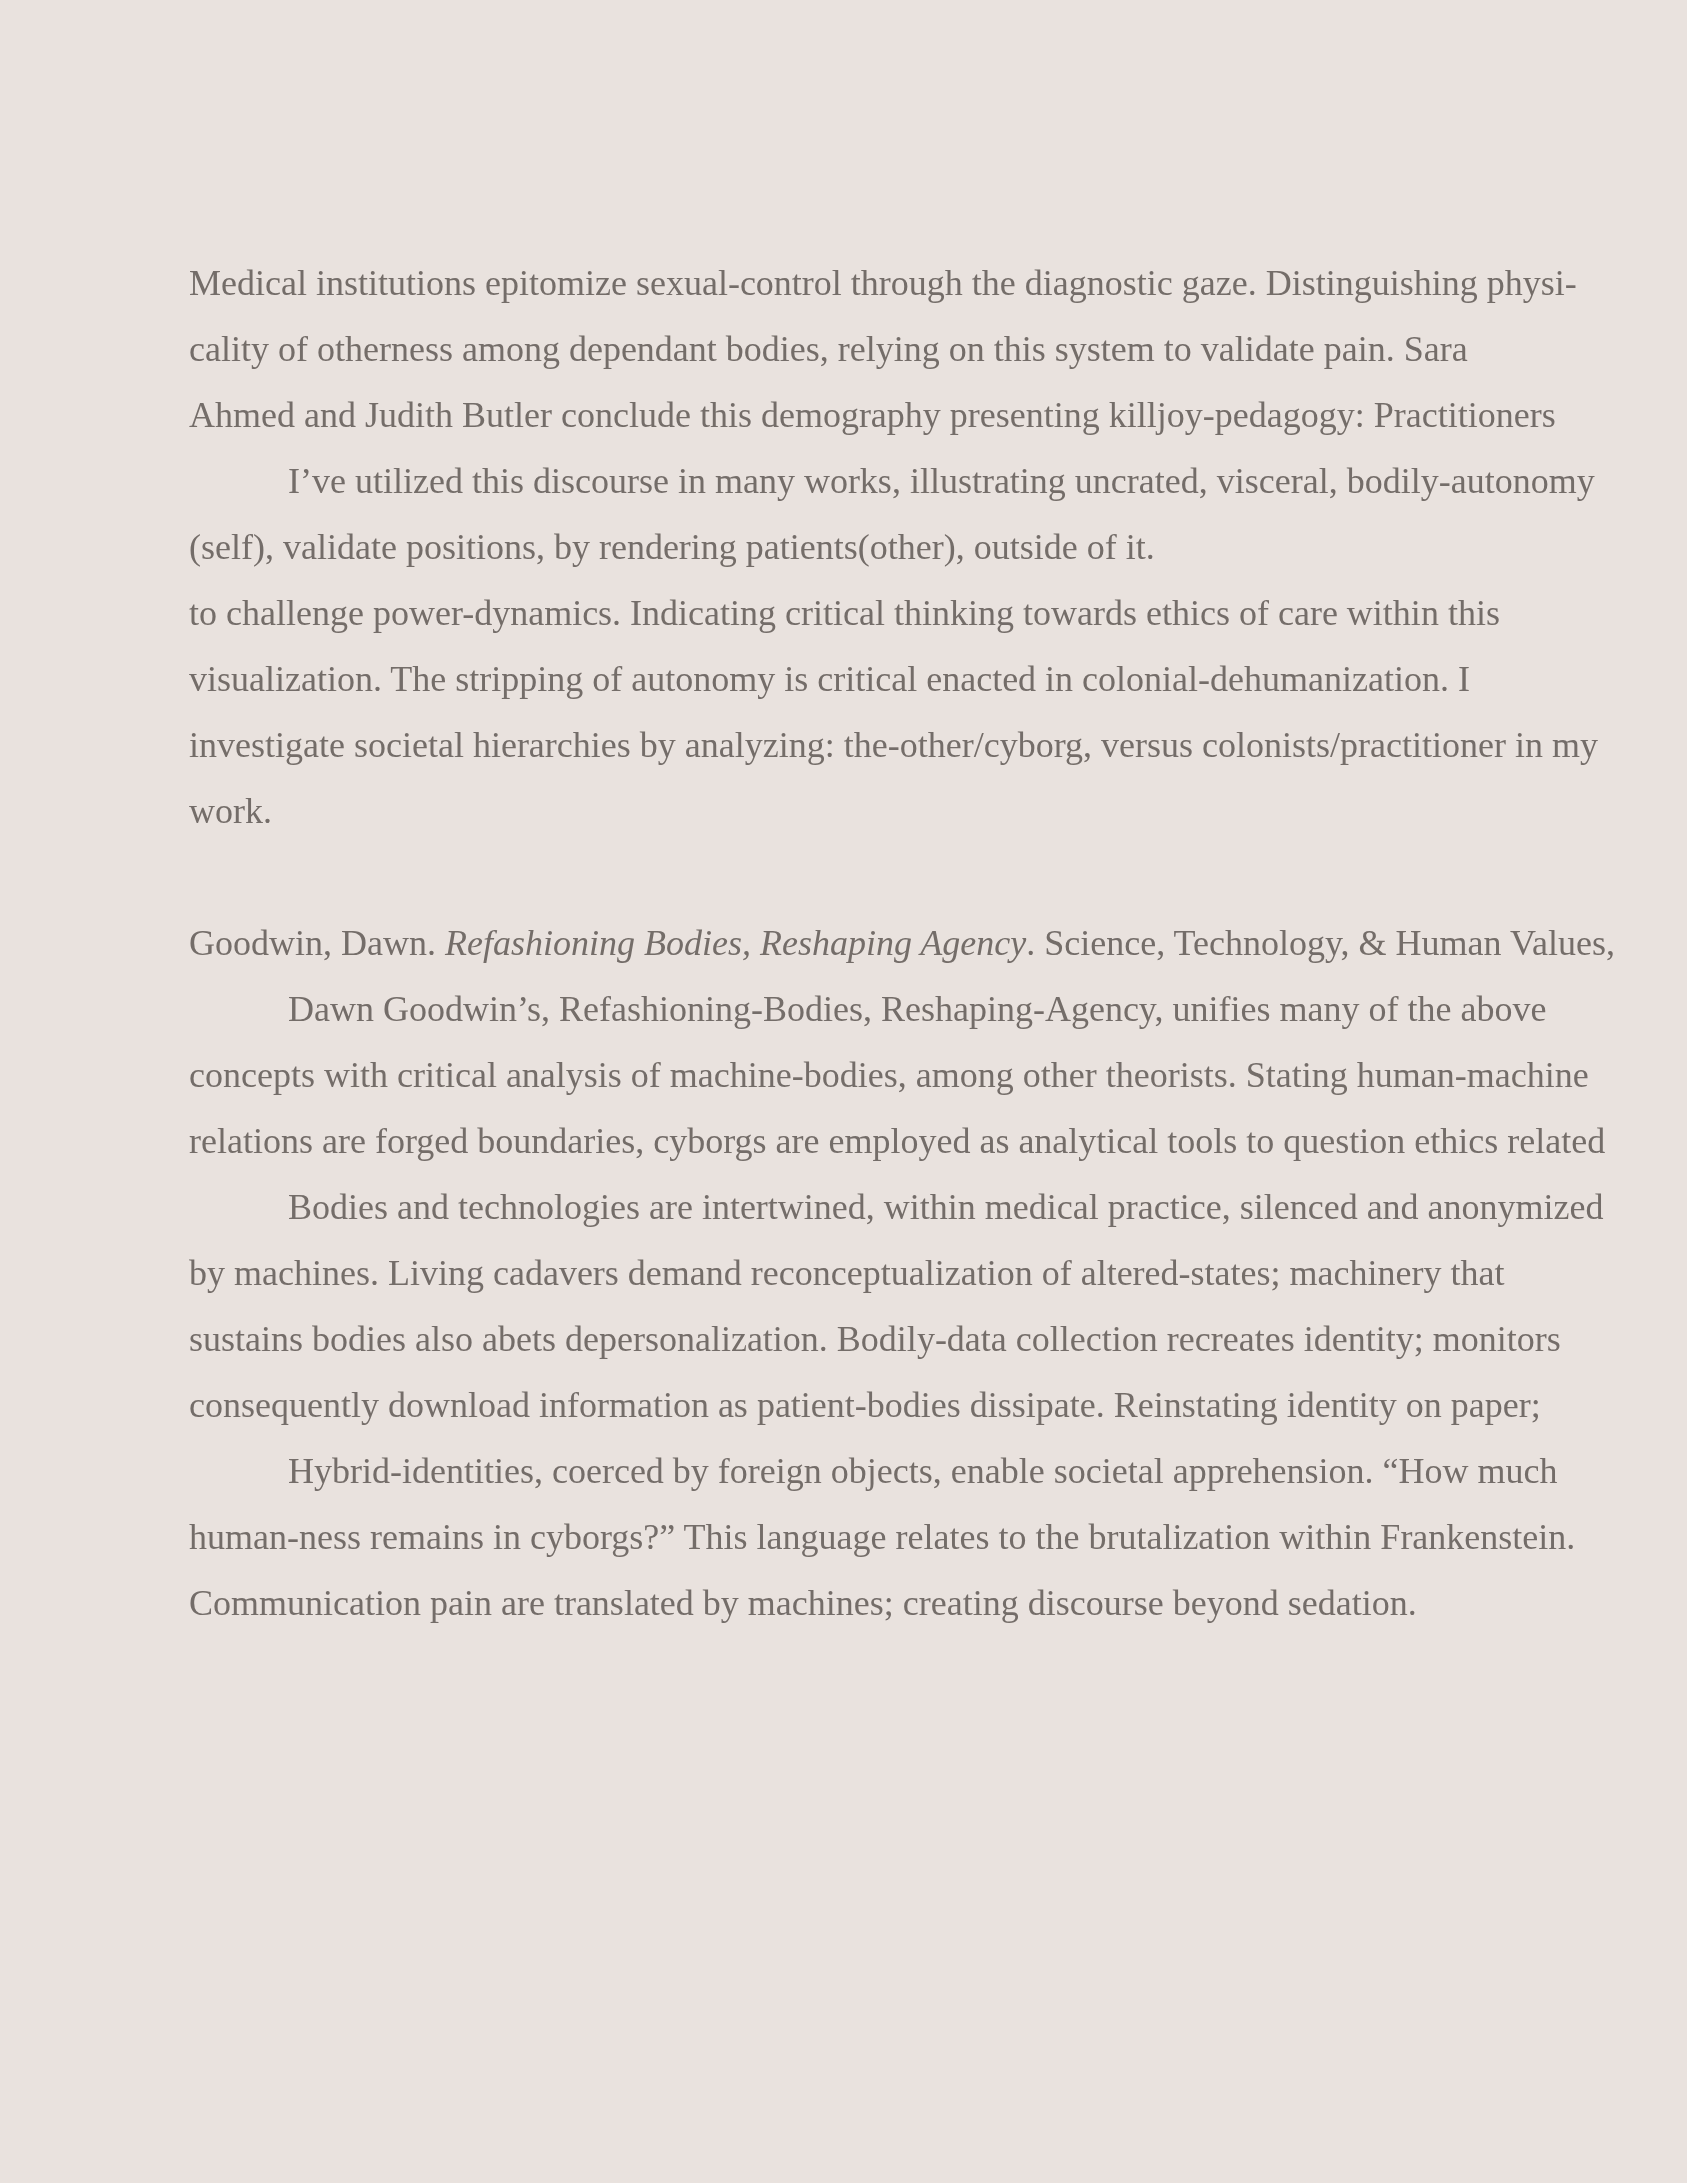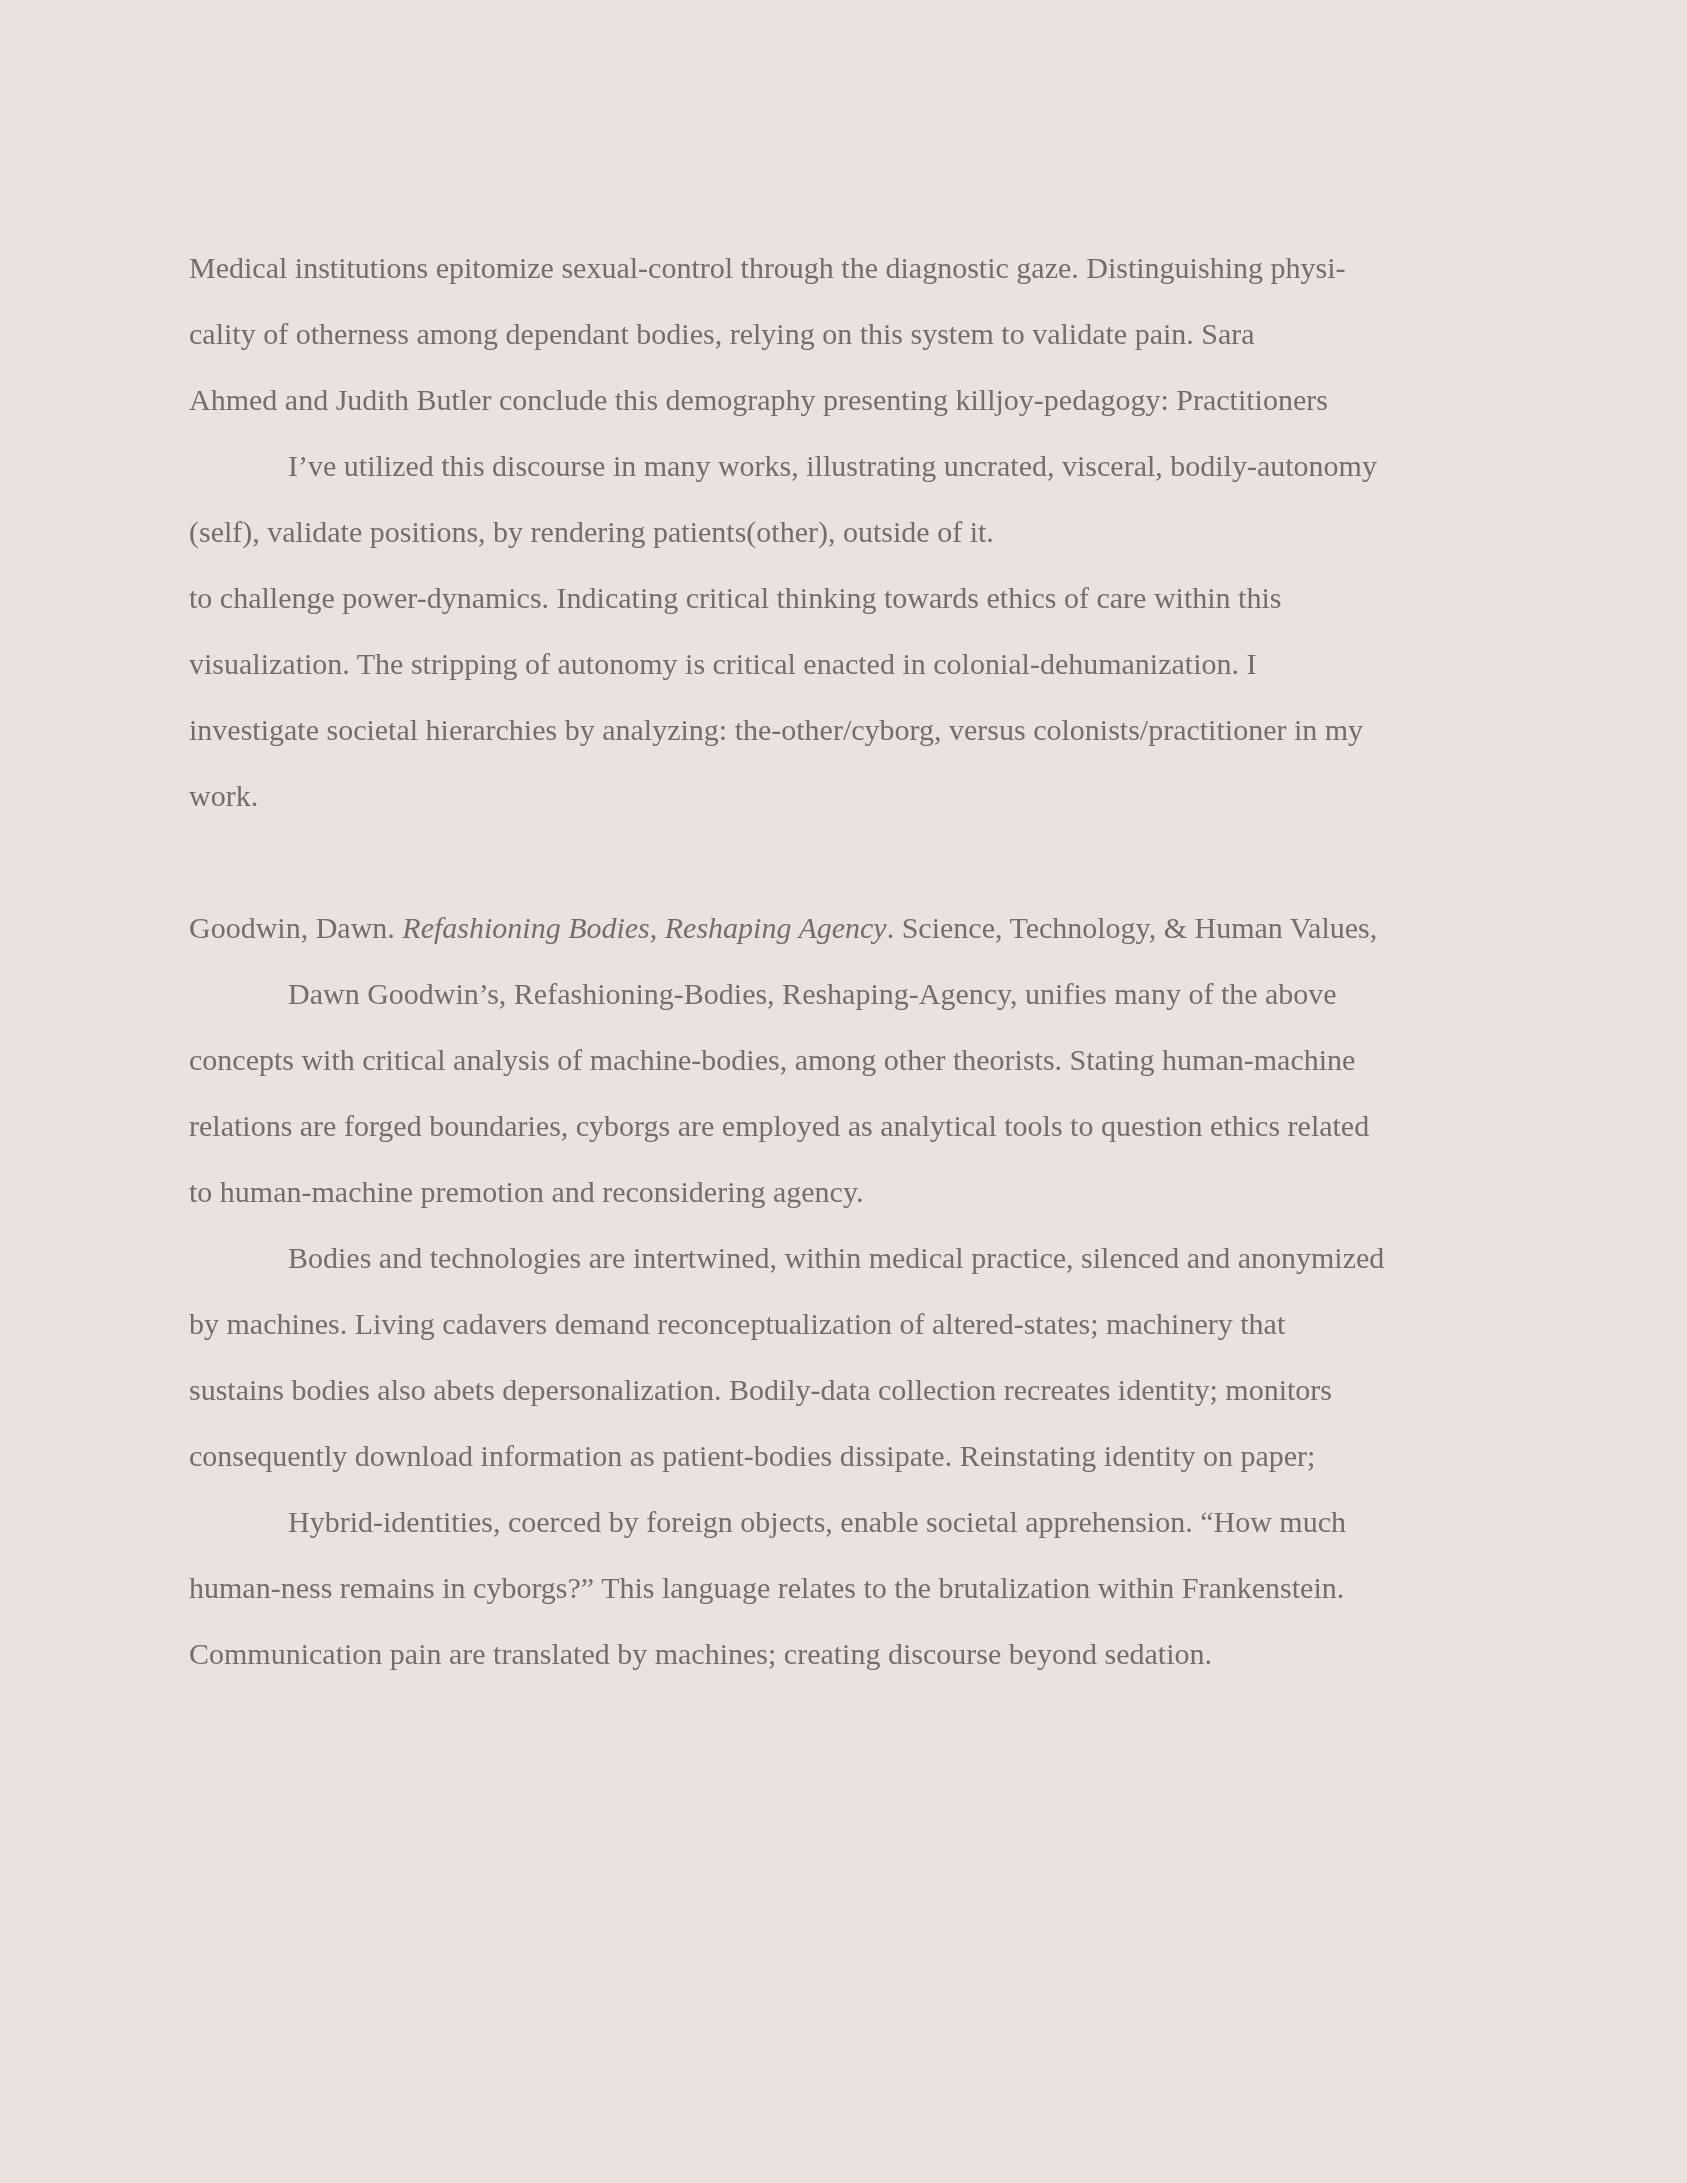--- a/index.html
+++ b/index.html
@@ -17,23 +17,23 @@
     left: 0;
     top: 0;
     width: 1687px;
     height: 2183px;
     background: #e9e2de;
     overflow: hidden;
   }
   .text-block {
     position: absolute;
     left: 189px;
-    top: 235px;
+    top: 250px;
     width: 1343px;
-    font-size: 30px;
+    font-size: 36px;
     line-height: 66px;
     color: #746d69;
   }
   .line {
     height: 66px;
     white-space: nowrap;
   }
   .line.indent {
     padding-left: 99px;
   }
@@ -56,21 +56,20 @@
       <div class="line"><span>(self), validate positions, by rendering patients(other), outside of it.</span></div>
       <div class="line"><span>to challenge power-dynamics. Indicating critical thinking towards ethics of care within this</span></div>
       <div class="line"><span>visualization. The stripping of autonomy is critical enacted in colonial-dehumanization. I</span></div>
       <div class="line"><span>investigate societal hierarchies by analyzing: the-other/cyborg, versus colonists/practitioner in my</span></div>
       <div class="line"><span>work.</span></div>
       <div class="line blank"></div>
       <div class="line"><span>Goodwin, Dawn. </span><span class="italic">Refashioning Bodies, Reshaping Agency</span><span>. Science, Technology, &amp; Human Values,</span></div>
       <div class="line indent"><span>Dawn Goodwin’s, Refashioning-Bodies, Reshaping-Agency, unifies many of the above</span></div>
       <div class="line"><span>concepts with critical analysis of machine-bodies, among other theorists. Stating human-machine</span></div>
       <div class="line"><span>relations are forged boundaries, cyborgs are employed as analytical tools to question ethics related</span></div>
-      <div class="line"><span>to human-machine premotion and reconsidering agency.</span></div>
       <div class="line indent"><span>Bodies and technologies are intertwined, within medical practice, silenced and anonymized</span></div>
       <div class="line"><span>by machines. Living cadavers demand reconceptualization of altered-states; machinery that</span></div>
       <div class="line"><span>sustains bodies also abets depersonalization. Bodily-data collection recreates identity; monitors</span></div>
       <div class="line"><span>consequently download information as patient-bodies dissipate. Reinstating identity on paper;</span></div>
       <div class="line indent"><span>Hybrid-identities, coerced by foreign objects, enable societal apprehension. “How much</span></div>
       <div class="line"><span>human-ness remains in cyborgs?” This language relates to the brutalization within Frankenstein.</span></div>
       <div class="line"><span>Communication pain are translated by machines; creating discourse beyond sedation.</span></div>
     </div>
 </div>
 

